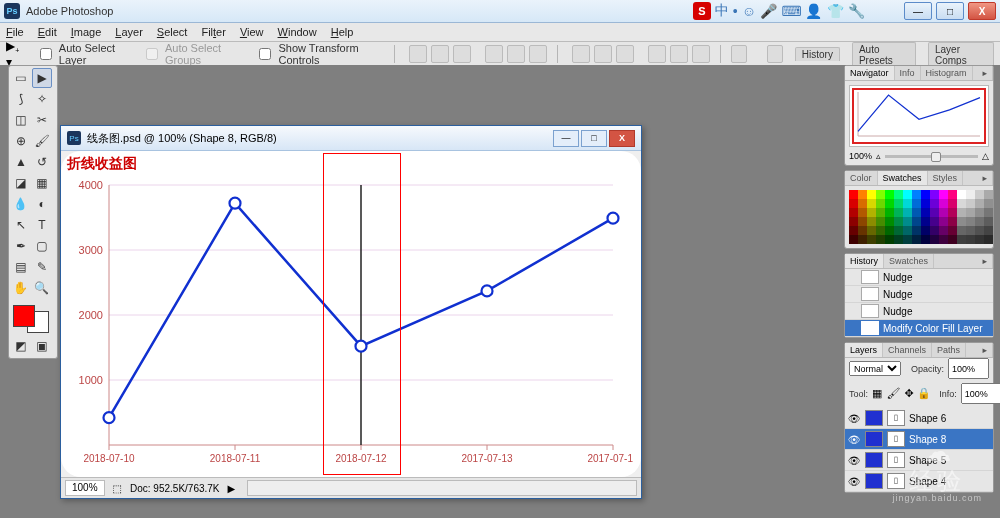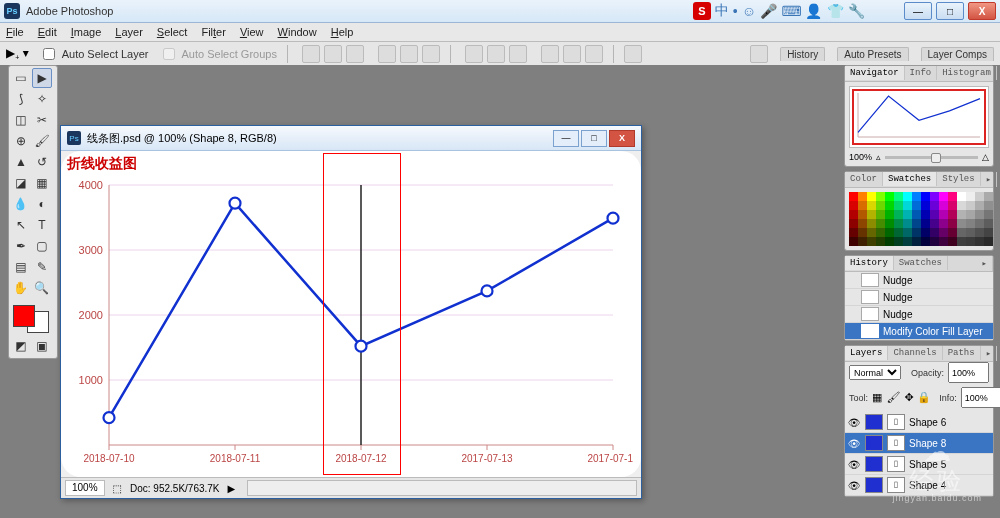--- a/index.html
+++ b/index.html
@@ -58,21 +58,21 @@
 .chart-sel { position:absolute; border:1.5px solid red; }
 .chart-svg { position:absolute; left:6px; top:24px; }
 
 
 .panels { position:absolute; right:6px; top:0; width:150px; display:flex; flex-direction:column; gap:4px; }
 .panel { background:#e6e6e6; border:1px solid #999; border-radius:3px; }
 .panel .tabs { display:flex; background:#d9d9d9; border-bottom:1px solid #bbb; font-size:9px;}
 .panel .tabs span { padding:2px 5px; border-right:1px solid #c4c4c4; color:#555;}
 .panel .tabs span.active { background:#e6e6e6; color:#000; }
 .panel .body { padding:4px; }
-.panel .title-row { display:flex; align-items:flex-start;font-family:Liberation Mono, monospace;}
+.panel .title-row { display:flex; align-items:flex-start;}
 .panel .minmax { margin-left:auto; font-size:9px; color:#666; }
 
 
 .nav-prev { width:138px; height:60px; border:1px solid #bbb; background:#fff; position:relative; margin:4px auto; }
 .nav-prev .frame { position:absolute; inset:2px; border:2px solid #d22; }
 .nav-prev svg { position:absolute; left:0; top:0; }
 .nav-zoom { display:flex; align-items:center; padding:0 4px 4px; font-size:9px; gap:4px;}
 .nav-zoom .slider { flex:1; height:3px; background:#bbb; position:relative;}
 .nav-zoom .slider:after{ content:''; position:absolute; left:50%; top:-3px; width:8px; height:8px; background:#eee; border:1px solid #888; border-radius:2px;}
 
@@ -140,20 +140,24 @@
 
 <div class="optsbar">
   <span class="tool-ico">▶<sub style="font-size:7px">+</sub> ▾</span>
   <label>
       <input type="checkbox" style="">
       <span>Auto Select Layer</span>
     </label>
   <label class="disabled">
       <input type="checkbox" disabled="" style="">
       <span>Auto Select Groups</span>
+    </label>
+  <label>
+      <input type="checkbox" style="">
+      <span>Show Transform Controls</span>
     </label>
   <div class="sep"></div>
   <div class="grp">
     <div class="tinyico"></div>
     <div class="tinyico"></div>
     <div class="tinyico"></div>
   </div>
   <div class="grp">
     <div class="tinyico"></div>
     <div class="tinyico"></div>

